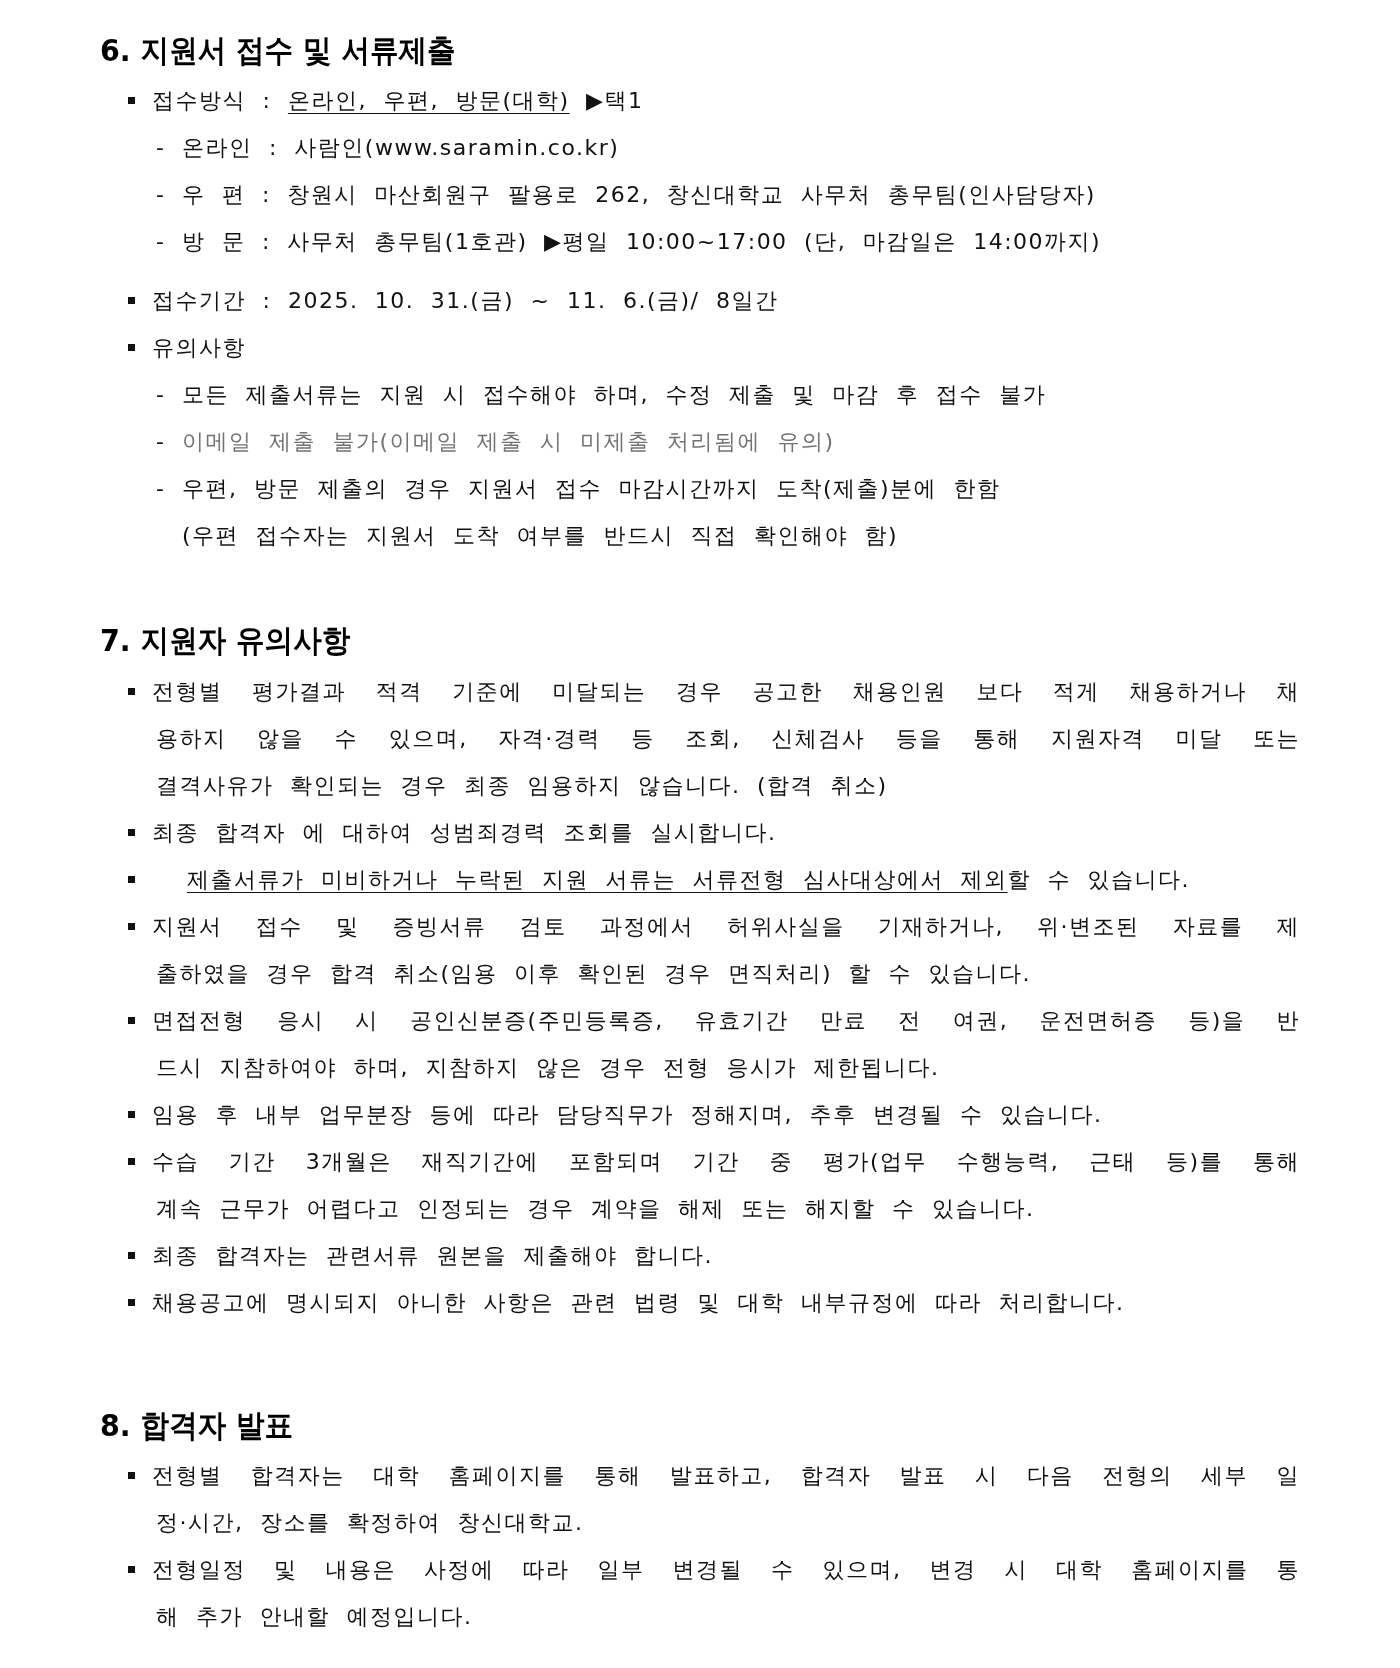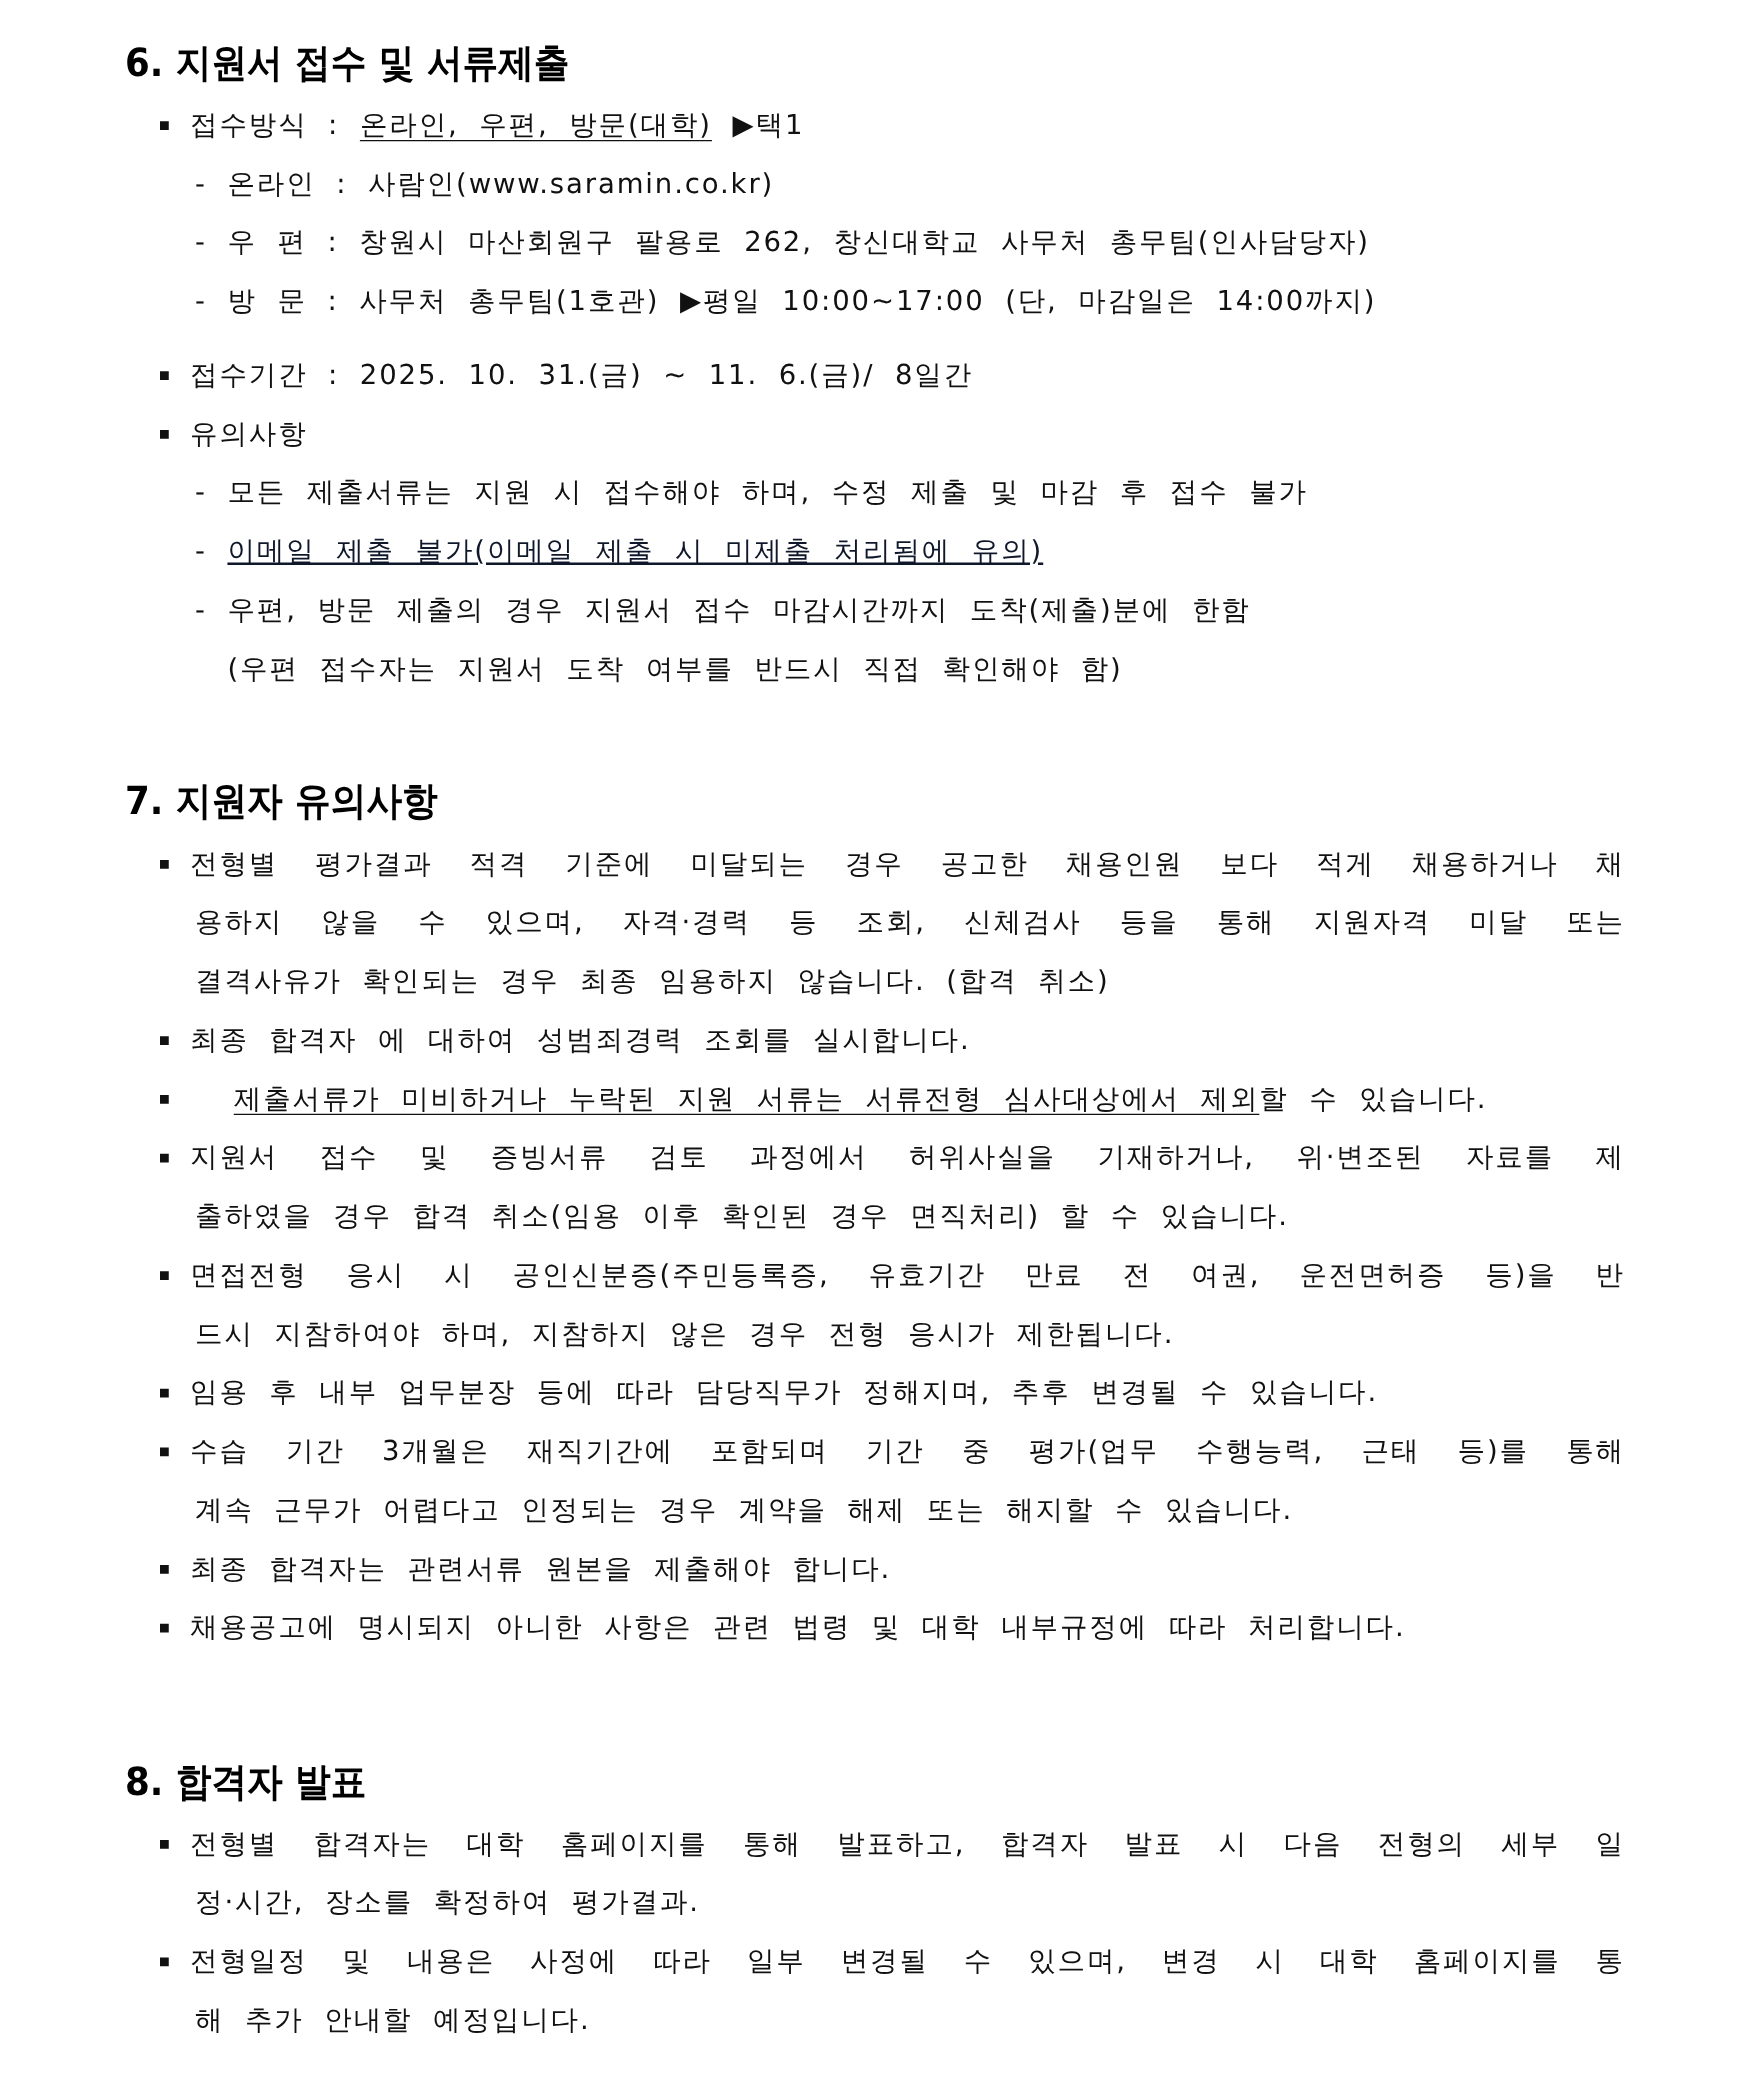--- a/index.html
+++ b/index.html
@@ -19,21 +19,21 @@
   .line {
     position: absolute; white-space: nowrap;
     font-size: 22px; line-height: 34px;
     letter-spacing: 1.5px; word-spacing: 8px;
     color: #111;
   }
   .bullet {
     position: absolute; width: 7px; height: 7px; background: #111;
   }
   .u { text-decoration: underline; text-underline-offset: 5px; text-decoration-thickness: 1px; }
-  .red { color: #0f172a; text-decoration: underline; }
+  .red { color: #737373; }
   .just { display: block; text-align: justify; text-align-last: justify; }
 </style>
 </head>
 <body>
 
 <div class="doc">
 
   <div class="h" style="top:30px;">6. 지원서 접수 및 서류제출</div>
 
   <span class="bullet" style="left:128px;top:97px;"></span>
@@ -102,21 +102,21 @@
 
   <span class="bullet" style="left:128px;top:1299px;"></span>
   <div class="line" style="left:152px;top:1286px;">채용공고에 명시되지 아니한 사항은 관련 법령 및 대학 내부규정에 따라 처리합니다.</div>
 
   <div class="h" style="top:1405px;">8. 합격자 발표</div>
 
   <span class="bullet" style="left:128px;top:1472px;"></span>
   <div class="line" style="left:152px;top:1459px;width:1148px;">
       <span class="just">전형별 합격자는 대학 홈페이지를 통해 발표하고, 합격자 발표 시 다음 전형의 세부 일</span>
     </div>
-  <div class="line" style="left:156px;top:1506px;">정·시간, 장소를 확정하여 평가결과.</div>
+  <div class="line" style="left:156px;top:1506px;">정·시간, 장소를 확정하여 창신대학교.</div>
 
   <span class="bullet" style="left:128px;top:1566px;"></span>
   <div class="line" style="left:152px;top:1553px;width:1148px;">
       <span class="just">전형일정 및 내용은 사정에 따라 일부 변경될 수 있으며, 변경 시 대학 홈페이지를 통</span>
     </div>
   <div class="line" style="left:156px;top:1600px;">해 추가 안내할 예정입니다.</div>
 
 </div>
 
 </body></html>

